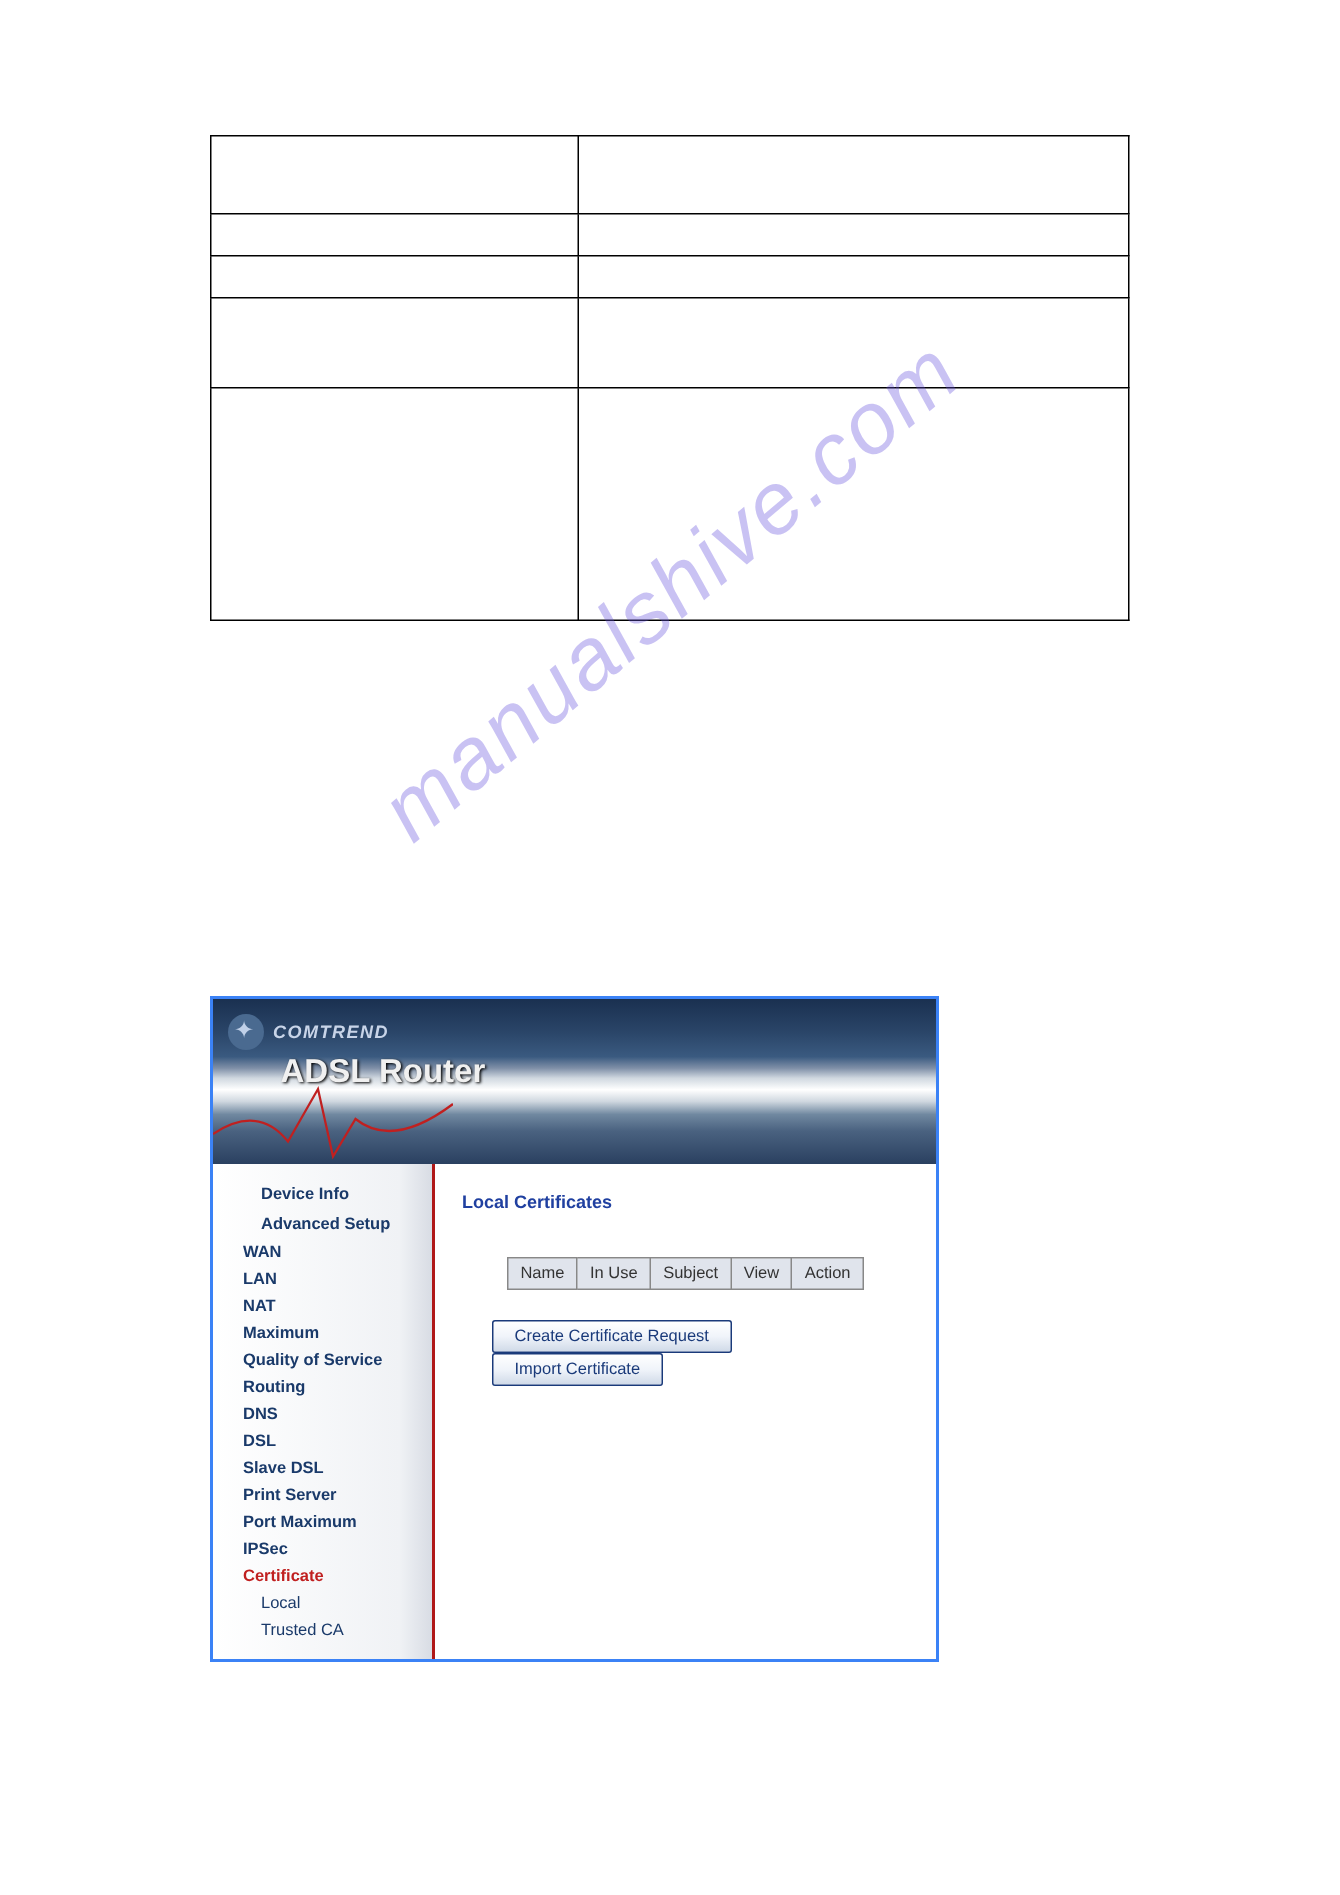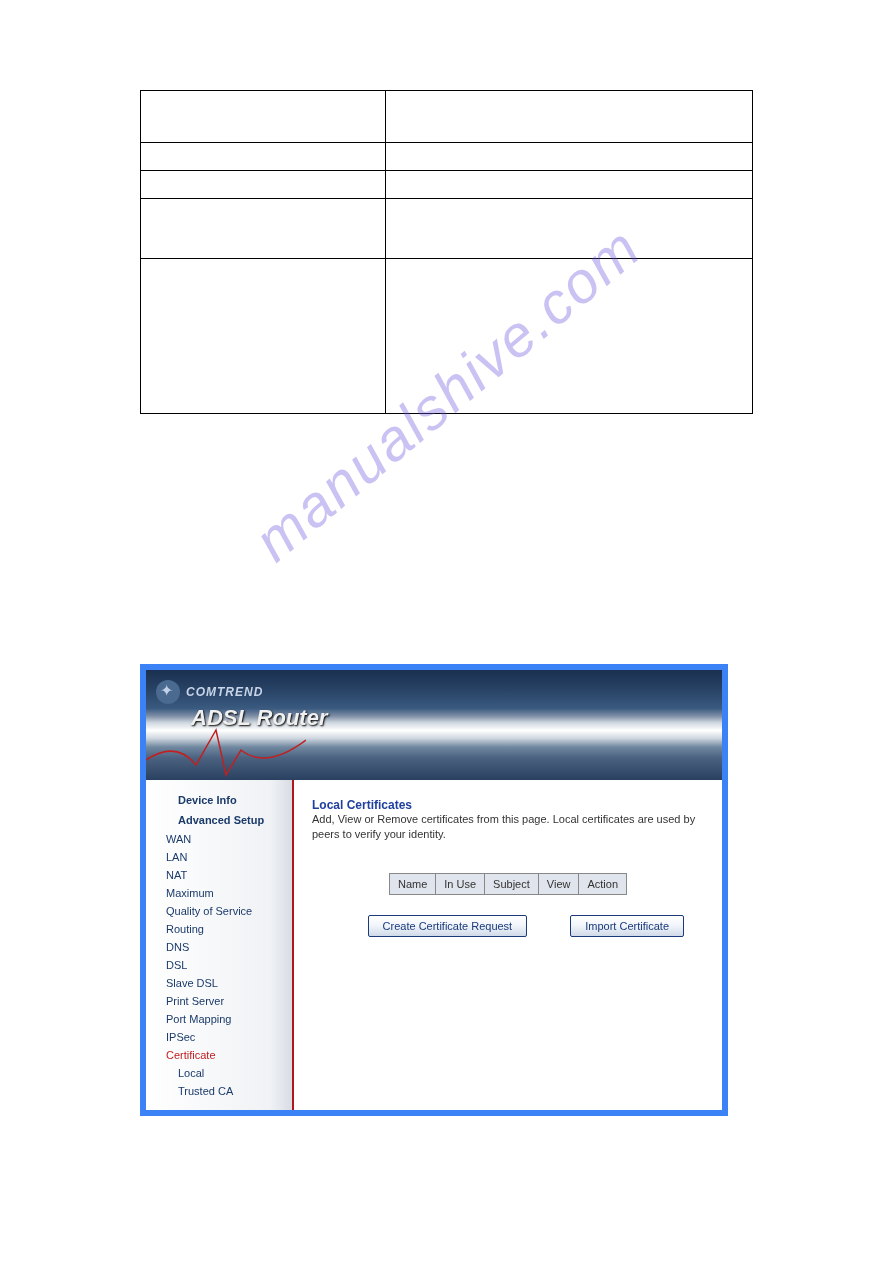--- a/index.html
+++ b/index.html
@@ -42,23 +42,23 @@
       transform: translate(-50%, 0) rotate(-40deg);
       font-size: 58px;
       color: rgba(100, 80, 220, 0.35);
       font-style: italic;
       font-family: Arial, sans-serif;
       pointer-events: none;
       white-space: nowrap;
       letter-spacing: 2px;
     }
     .router-ui {
-      border: 6px solid #3b82f6;
+      border: 2px solid #3b82f6;
       margin-top: 250px;
-      width: 588px;
+      width: 486px;
       background: #fff;
     }
     .router-banner {
       height: 110px;
       background: linear-gradient(to bottom,
         #1a3050 0%,
         #2a4568 20%,
         #3a5a80 35%,
         #8090a8 42%,
         #d0d8e0 48%,
@@ -100,21 +100,20 @@
       letter-spacing: 1px;
       font-style: italic;
     }
     .router-title {
       position: absolute;
       top: 35px;
       left: 45px;
       color: #f0f0f0;
       font-size: 22px;
       font-weight: bold;
-      font-style: italic;
       text-shadow: 1px 1px 2px #000;
     }
     .banner-wave {
       position: absolute;
       bottom: 0;
       left: 0;
       width: 160px;
       height: 60px;
     }
     .router-body {
@@ -128,21 +127,21 @@
       font-size: 11px;
     }
     .sidebar-heading {
       color: #1a3a6a;
       font-weight: bold;
       padding: 4px 0;
       margin-left: 26px;
     }
     .sidebar-item {
       color: #1a3a6a;
-      font-weight: normal;
+      font-weight: bold;
       padding: 3px 0 3px 14px;
     }
     .sidebar-item.active {
       color: #c02020;
     }
     .sidebar-subitem {
       color: #1a3a6a;
       font-weight: normal;
       padding: 3px 0 3px 26px;
     }
@@ -168,21 +167,21 @@
     }
     .cert-table th {
       border: 1px solid #888;
       background: #e0e4ec;
       padding: 4px 8px;
       font-size: 11px;
       font-weight: normal;
       color: #333;
     }
     .button-row {
-      text-align: right;
+      text-align: left;
     }
     .ui-button {
       display: inline-block;
       border: 1px solid #1a3a7a;
       background: linear-gradient(to bottom, #ffffff 0%, #f0f4fa 50%, #d0dae8 100%);
       padding: 4px 14px;
       font-size: 11px;
       color: #1a3a7a;
       margin: 0 20px;
       cursor: pointer;
@@ -238,29 +237,28 @@
         <div class="sidebar-item">WAN</div>
         <div class="sidebar-item">LAN</div>
         <div class="sidebar-item">NAT</div>
         <div class="sidebar-item">Maximum</div>
         <div class="sidebar-item">Quality of Service</div>
         <div class="sidebar-item">Routing</div>
         <div class="sidebar-item">DNS</div>
         <div class="sidebar-item">DSL</div>
         <div class="sidebar-item">Slave DSL</div>
         <div class="sidebar-item">Print Server</div>
-        <div class="sidebar-item">Port Mapping</div>
+        <div class="sidebar-item">Port Maximum</div>
         <div class="sidebar-item">IPSec</div>
         <div class="sidebar-item active">Certificate</div>
         <div class="sidebar-subitem">Local</div>
         <div class="sidebar-subitem">Trusted CA</div>
       </div>
       <div class="router-content">
         <div class="content-title">Local Certificates</div>
-        <div class="content-text">Add, View or Remove certificates from this page. Local certificates are used by peers to verify your identity.</div>
         <table class="cert-table">
           <tbody>
               <tr>
             <th>Name</th>
             <th>In Use</th>
             <th>Subject</th>
             <th>View</th>
             <th>Action</th>
           </tr>
         </tbody>

